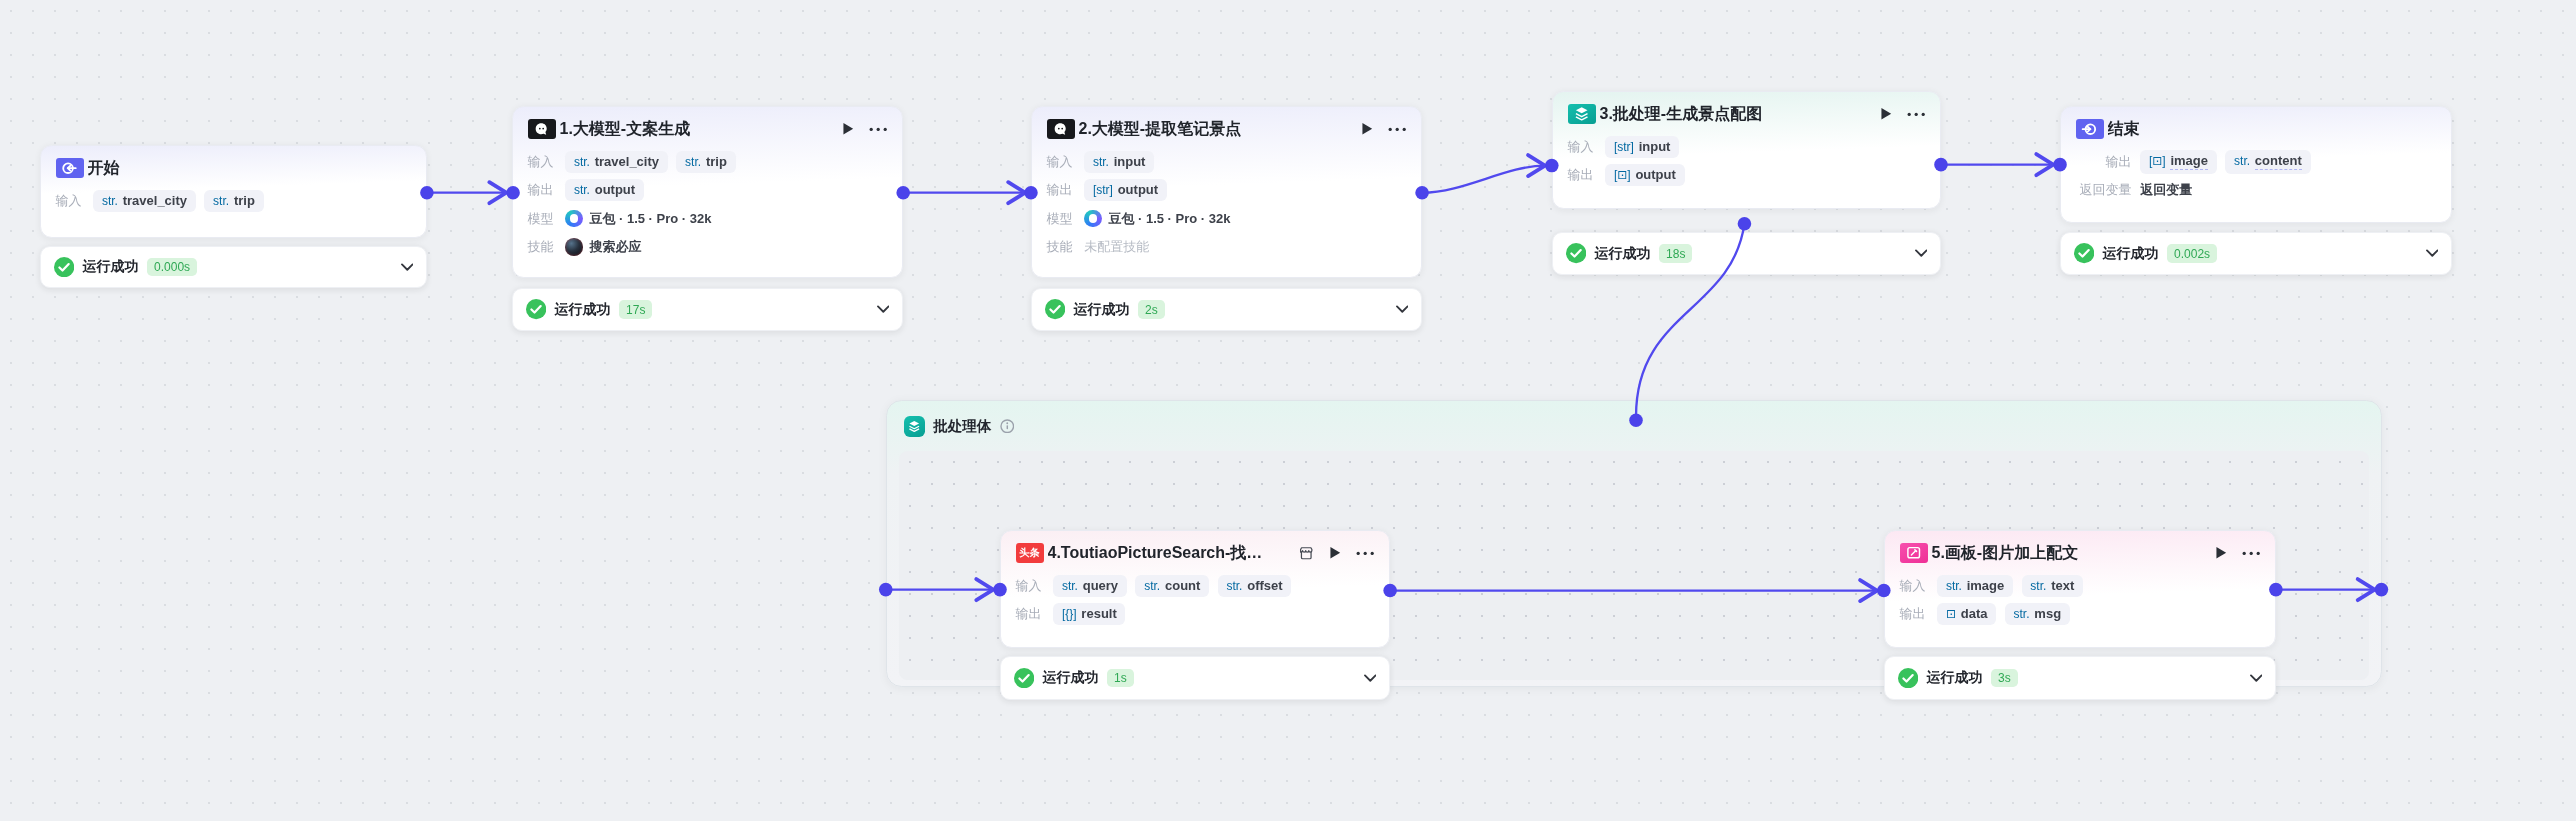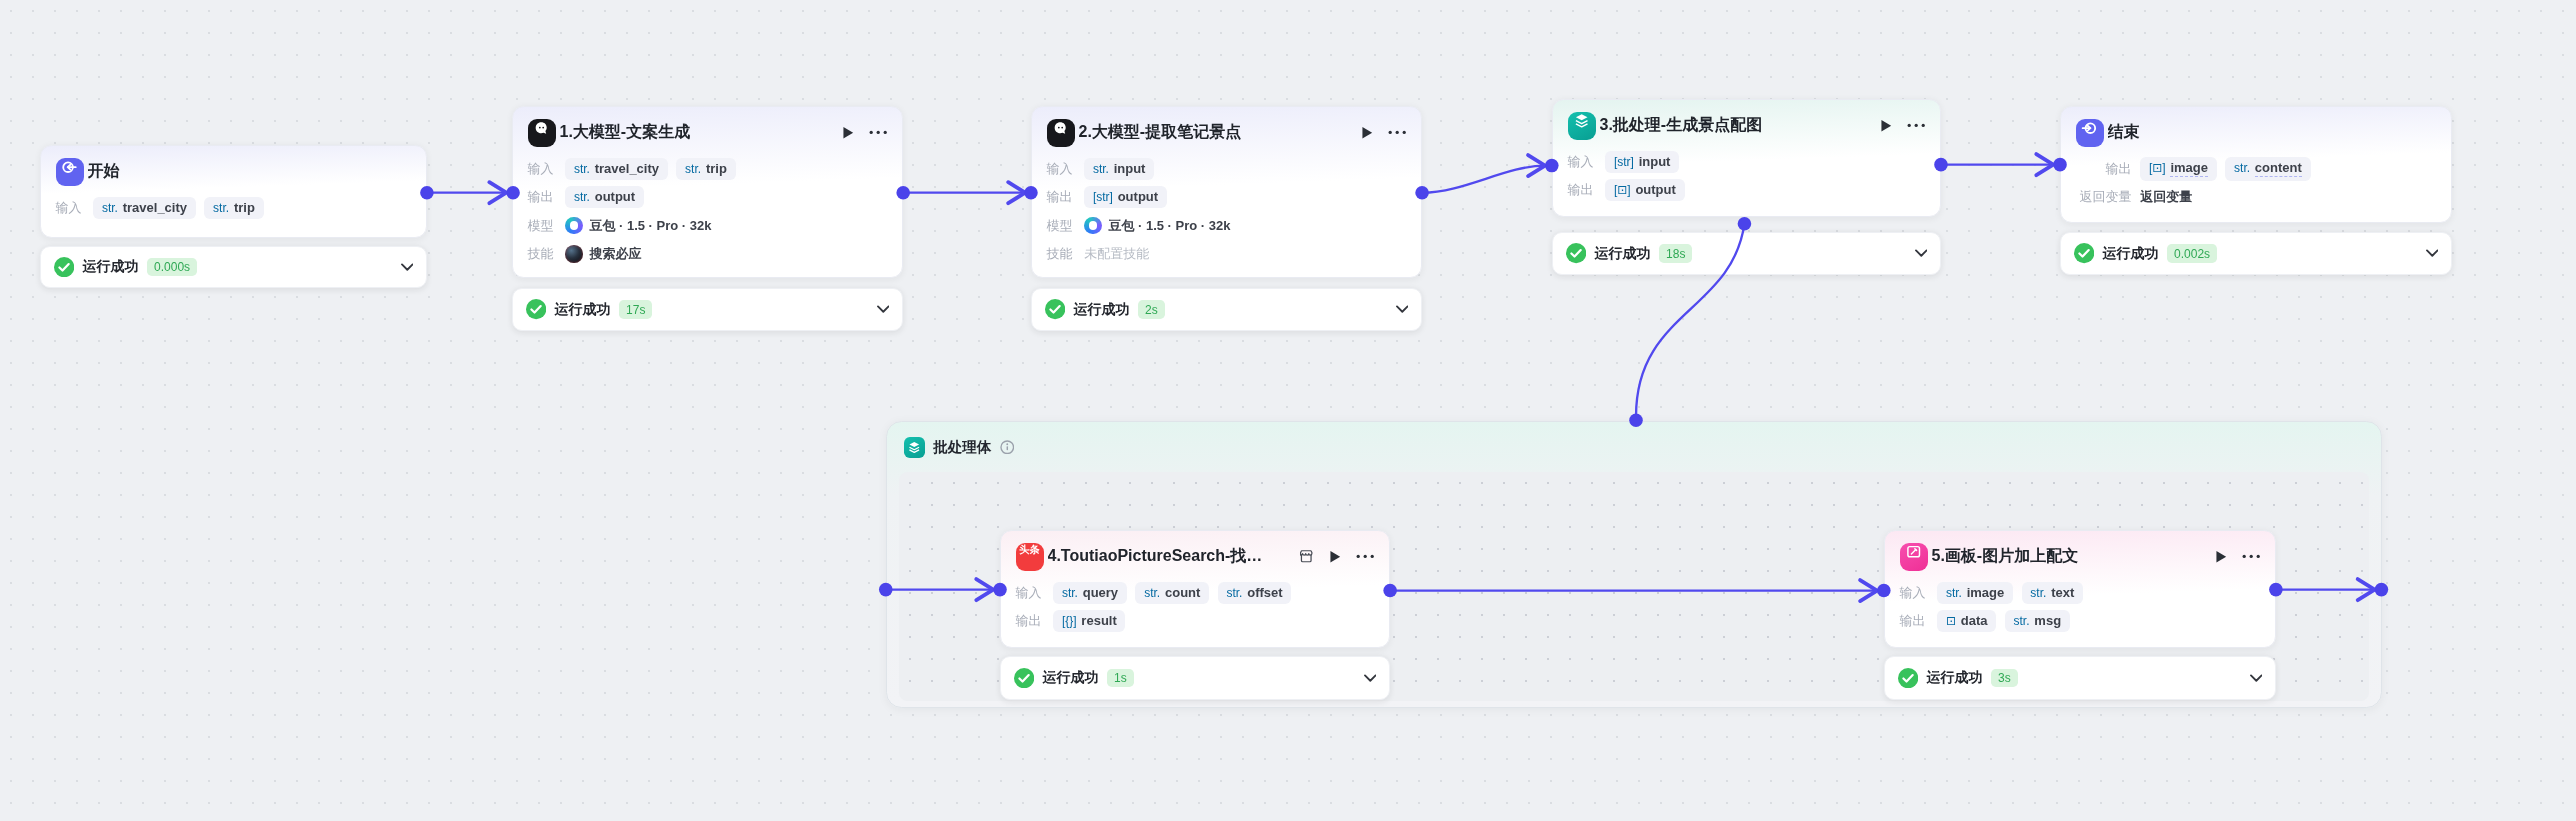--- a/index.html
+++ b/index.html
@@ -9,21 +9,21 @@
     background:#eef0f3;position:relative;
   }
   #canvas{
     position:absolute;inset:0;
     background-color:#eef0f3;
     background-image:radial-gradient(rgba(70,80,100,.12) 1.2px,transparent 1.3px);
     background-size:22px 22px;
   }
   
   .batch-wrap{
-    position:absolute;left:886px;top:421px;width:1496px;height:287px;
+    position:absolute;left:886px;top:400px;width:1496px;height:287px;
     border:1px solid #dfe4e9;border-radius:15.5px;
     background:linear-gradient(180deg,#e4f5f0 0%,#eff2f4 26%,#f2f3f6 100%);
     box-shadow:0 1.9px 9.7px rgba(28,31,35,.05);
     z-index:1;box-sizing:border-box;
   }
   .batch-hd{display:flex;align-items:center;gap:8.7px;padding:14.5px 0 0 16.5px}
   .batch-title{font-size:14.5px;font-weight:700;color:#23262e}
   .batch-body{
     position:absolute;left:11.6px;right:11.6px;top:50px;bottom:5.8px;
     border-radius:8.7px;background-color:#edeff2;
@@ -33,21 +33,21 @@
   
   .node{
     position:absolute;background:#fff;border:1px solid #e9ebf2;border-radius:11.6px;
     box-shadow:0 1.9px 7.7px rgba(28,31,35,.06);z-index:3;box-sizing:border-box;
   }
   .g-indigo{background-image:linear-gradient(178deg,#ecedfb 0%,#ffffff 46%)}
   .g-teal{background-image:linear-gradient(178deg,#e4f4f0 0%,#ffffff 52%)}
   .g-pinklight{background-image:linear-gradient(178deg,#fbeff4 0%,#ffffff 52%)}
   .g-pink{background-image:linear-gradient(178deg,#fce8f3 0%,#ffffff 55%)}
   .hd{display:flex;align-items:center;gap:4px;padding:11.6px 14.5px 6.8px 14.5px}
-  .nicon{width:28px;height:28px;border-radius:9px;display:flex;align-items:flex-start;justify-content:center;flex:none}
+  .nicon{width:28px;height:20px;border-radius:3px;display:flex;align-items:center;justify-content:center;flex:none}
   .ic-indigo{background:#6063f0}
   .ic-black{background:#17181c}
   .ic-teal{background:linear-gradient(150deg,#14c0ae,#089e92)}
   .ic-red{background:#f23c3d}
   .ic-magenta{background:linear-gradient(150deg,#f74fae,#ef2f96)}
   .ic-teal-sm{width:21px;height:21px;border-radius:5.8px;background:linear-gradient(150deg,#14c0ae,#089e92);display:flex;align-items:center;justify-content:center}
   .toutiao-txt{color:#fff;font-size:10.2px;font-weight:700;letter-spacing:0}
   .ntitle{font-size:16px;font-weight:700;color:#20242b;white-space:nowrap;flex:1;overflow:hidden}
   .hacts{display:flex;align-items:center;gap:14.5px;margin-left:5.8px;flex:none}
   .iconbtn{display:flex;align-items:center;cursor:pointer}
@@ -288,21 +288,21 @@
       </span>
     <span class="stext">运行成功</span>
     <span class="stime">2s</span>
     <span class="chev">
         <svg width="12.6" height="8.7" viewBox="0 0 13 9">
           <path d="M1 1.5l5.5 5.5L12 1.5" stroke="#33363d" stroke-width="1.9" fill="none" stroke-linecap="round" stroke-linejoin="round"></path>
         </svg>
       </span>
   </div>
 
-  <div class="node g-teal" style="left:1552px;top:99px;width:389px;height:118px">
+  <div class="node g-teal" style="left:1552px;top:91px;width:389px;height:118px">
     <div class="hd">
       <span class="nicon ic-teal">
         <svg width="17.4" height="17.4" viewBox="0 0 24 24">
             <path d="M12 3.2l8 4.1-8 4.1-8-4.1z" fill="#fff"></path>
             <path d="M4 12l8 4.1 8-4.1" stroke="#fff" stroke-width="2" fill="none" stroke-linejoin="round"></path>
             <path d="M4 16.4l8 4.1 8-4.1" stroke="#fff" stroke-width="2" fill="none" stroke-linejoin="round"></path>
           </svg>
       </span>
       <span class="ntitle">3.批处理-生成景点配图</span>
       <span class="hacts">

